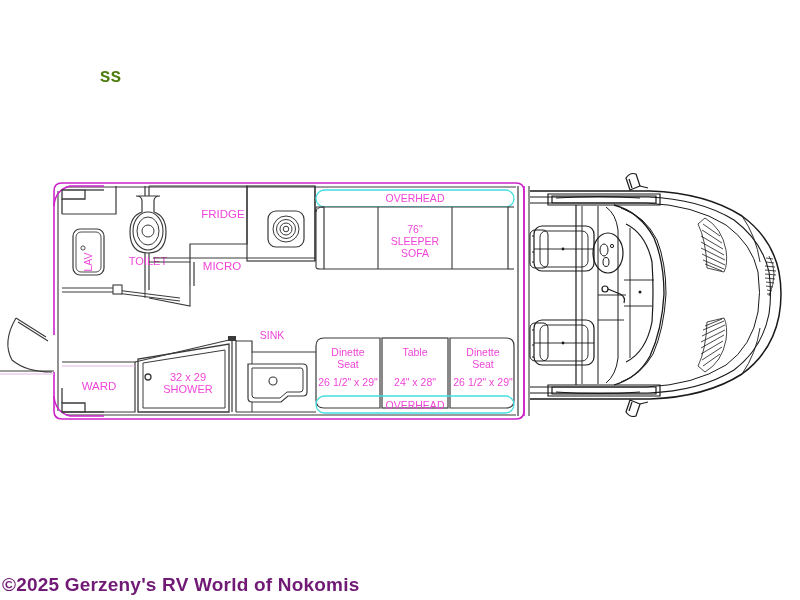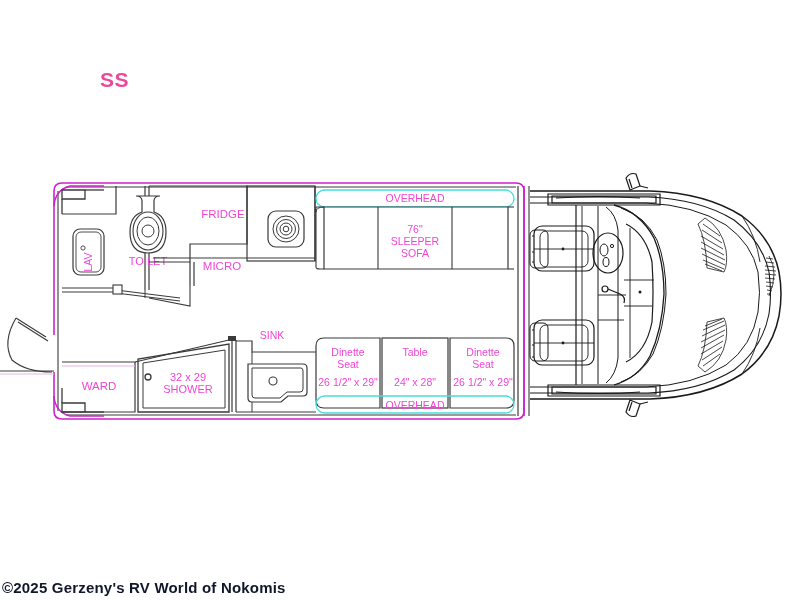--- a/index.html
+++ b/index.html
@@ -11,40 +11,40 @@
     width: 800px;
     height: 600px;
     position: relative;
     overflow: hidden;
     font-family: "Liberation Sans", sans-serif;
   }
   #floorplan-title {
     position: absolute;
     left: 100px;
     top: 68px;
-    font-size: 21px;
+    font-size: 17px;
     font-weight: bold;
-    color: #ec4899;
+    color: #4d7c0f;
     letter-spacing: 0.5px;
-    font-family: Liberation Sans, sans-serif;
+    font-family: Liberation Mono, monospace;
   }
   #plan-canvas {
     position: absolute;
     left: 0;
     top: 0;
     width: 800px;
     height: 600px;
   }
   #copyright-footer {
     position: absolute;
     left: 2px;
     bottom: 4px;
-    font-size: 15px;
+    font-size: 19px;
     font-weight: bold;
-    color: #0f172a;
+    color: #701a75;
     font-family: "Liberation Sans", sans-serif;
     letter-spacing: 0.2px;
   }
   svg text {
     font-family: "Liberation Sans", sans-serif;
   }
 </style>
 </head>
 <body>
 

